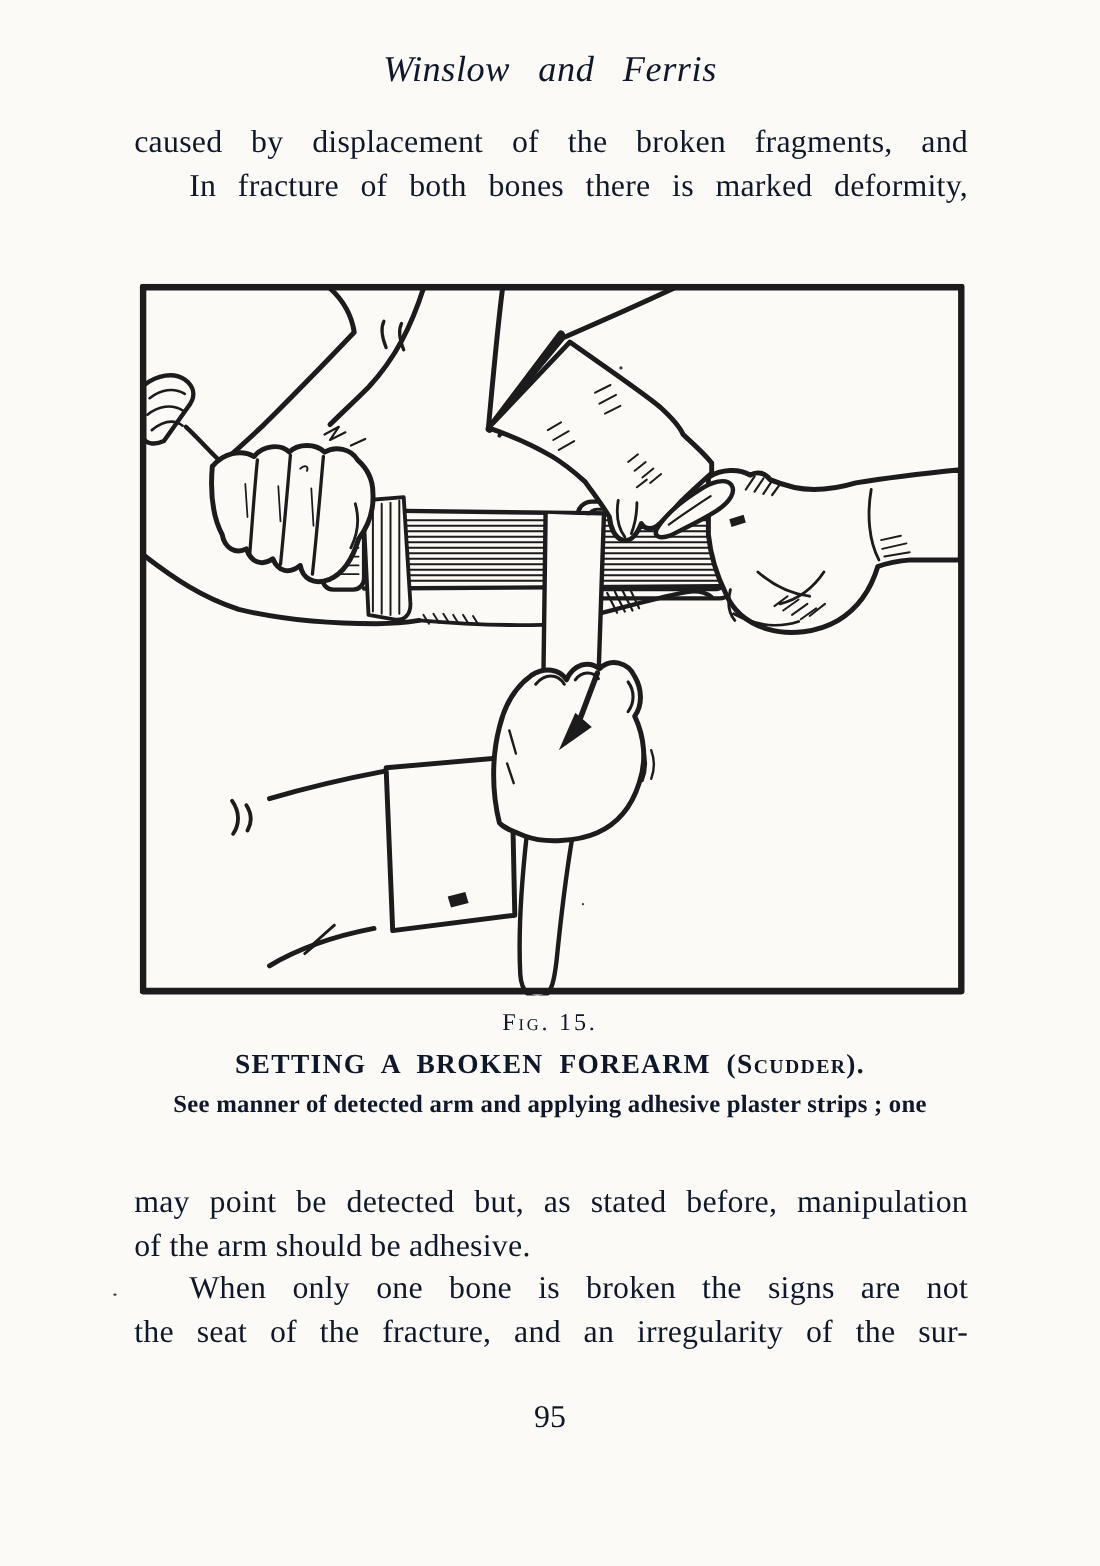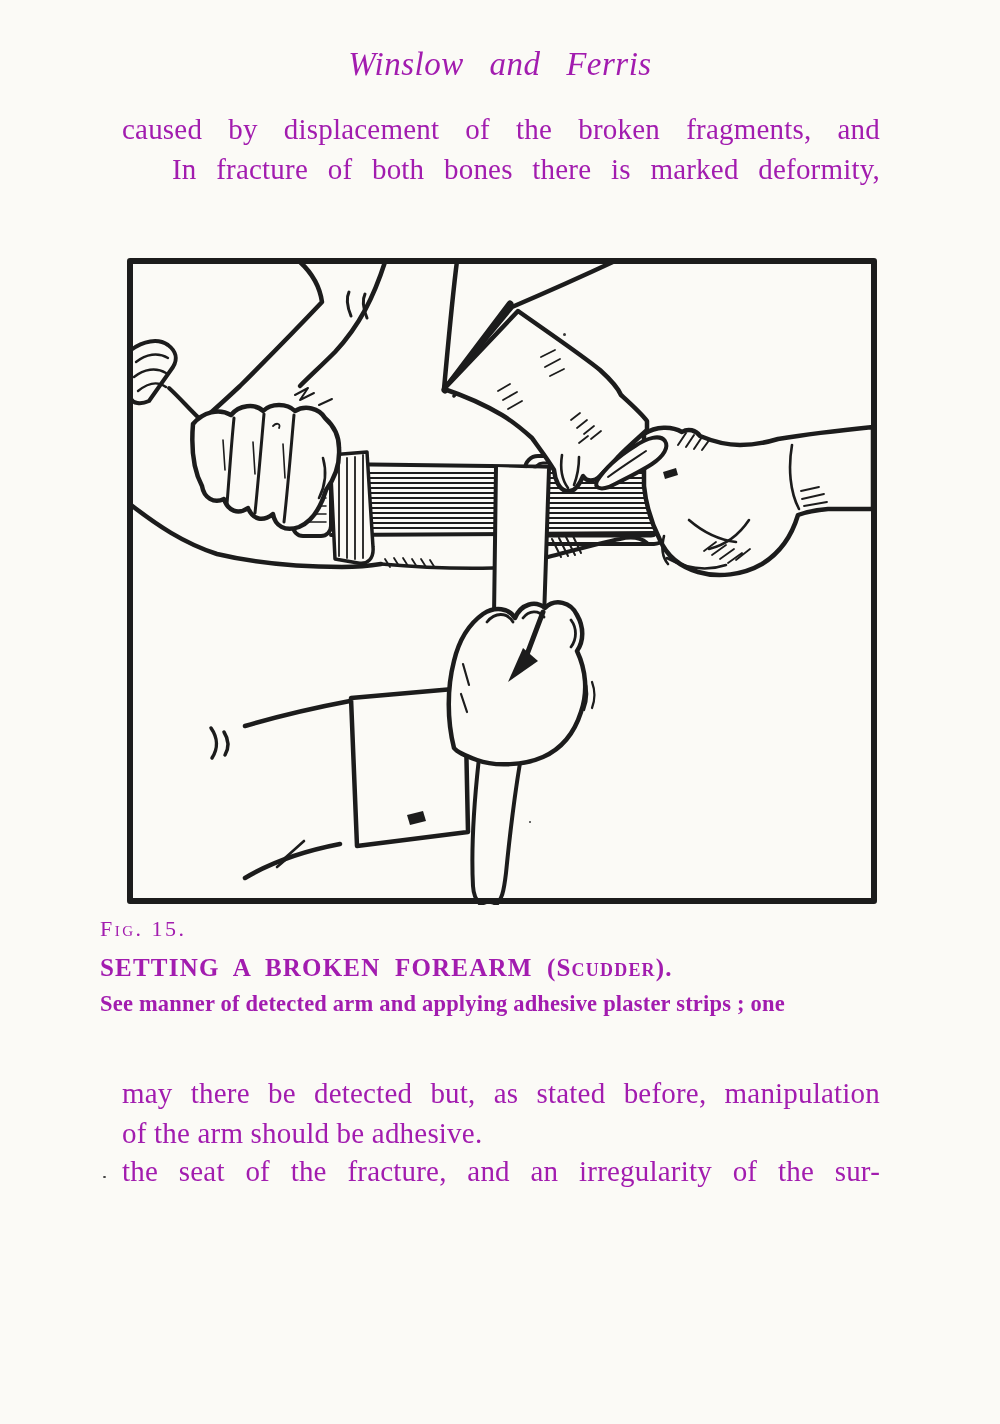--- a/index.html
+++ b/index.html
@@ -1,42 +1,42 @@
 <!DOCTYPE html>
 <html><head>
 <meta charset="utf-8">
 <style>
   html,body{margin:0;padding:0;background:#e8e6e0;}
   .page{
     position:relative;
     width:1000px;height:1424px;
     margin:0 auto;
     background:#fbfaf6;
-    color:#a21caf;
+    color:#0f172a;
     font-family:"Liberation Serif",serif;
     overflow:hidden;
   }
   .running-header{
     position:absolute;top:46px;left:0;width:100%;
     text-align:center;font-style:italic;font-size:33px;
     word-spacing:17px;letter-spacing:.5px;
   }
   .para{position:absolute;left:122px;width:758px;font-size:29px;}
   .jline{
     height:39.5px;line-height:39.5px;
     text-align:justify;text-align-last:justify;
     letter-spacing:.2px;
   }
   .jline.lastline{text-align-last:left;}
   .jline.indent{text-indent:50px;}
   .p1{top:110px;}
   .p2{top:1074px;}
   .p3{top:1152px;}
   .figure-box{position:absolute;left:127px;top:258px;width:750px;height:647px;}
-  .figcap{position:absolute;left:100px;top:916px;width:800px;text-align:left;}
+  .figcap{position:absolute;left:100px;top:916px;width:800px;text-align:center;}
   .figlabel{font-size:22px;font-variant:small-caps;letter-spacing:2.5px;}
   .figtitle{
     margin-top:12px;font-size:25px;font-weight:700;
     font-variant:small-caps;letter-spacing:1.2px;word-spacing:7px;
   }
   .figsub{margin-top:9px;font-size:22.5px;font-weight:700;line-height:25.5px;letter-spacing:.2px;}
   .pagenum{position:absolute;top:1272px;left:0;width:100%;text-align:center;font-size:29px;}
   .speck{position:absolute;background:#3a3a3a;border-radius:50%;}
   .speck.s1{left:563px;top:333px;width:3px;height:3px;}
   .speck.s2{left:529px;top:821px;width:2px;height:2px;}
@@ -152,26 +152,28 @@
     </g>
   </svg>
 
   <div class="figcap">
     <div class="figlabel">Fig. 15.</div>
     <div class="figtitle">SETTING A BROKEN FOREARM (Scudder).</div>
     <div class="figsub">See manner of detected arm and applying adhesive plaster strips ; one</div>
   </div>
 
   <div class="para p2">
-    <div class="jline">may there be detected but, as stated before, manipulation</div>
+    <div class="jline">may point be detected but, as stated before, manipulation</div>
     <div class="jline lastline">of the arm should be adhesive.</div>
   </div>
 
   <div class="para p3">
+    <div class="jline indent">When only one bone is broken the signs are not</div>
     <div class="jline">the seat of the fracture, and an irregularity of the sur-</div>
   </div>
 
+  <div class="pagenum">95</div>
 
   <div class="speck s1"></div>
   <div class="speck s2"></div>
   <div class="speck s3"></div>
 
 </div>
 
 </body></html>

